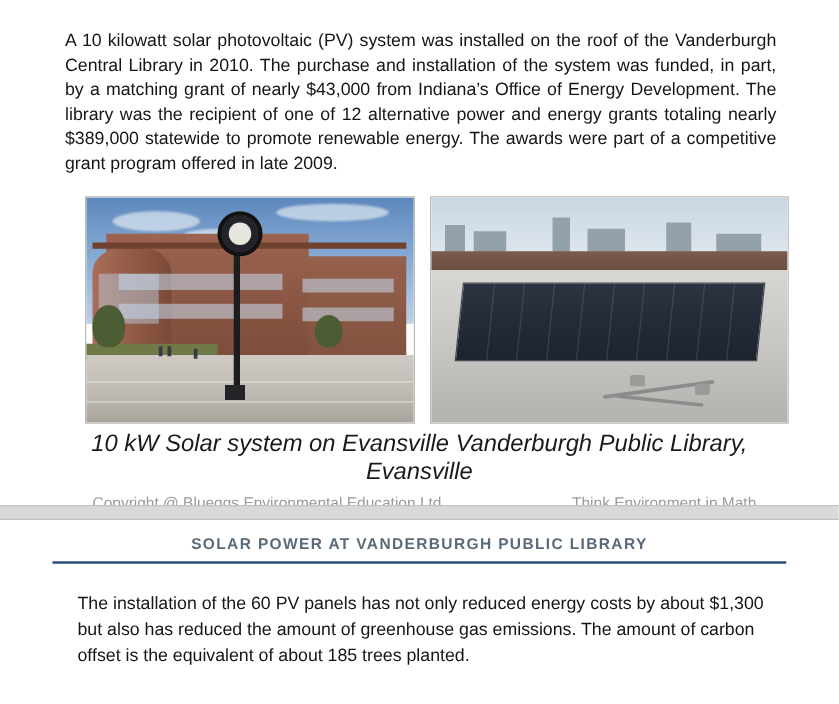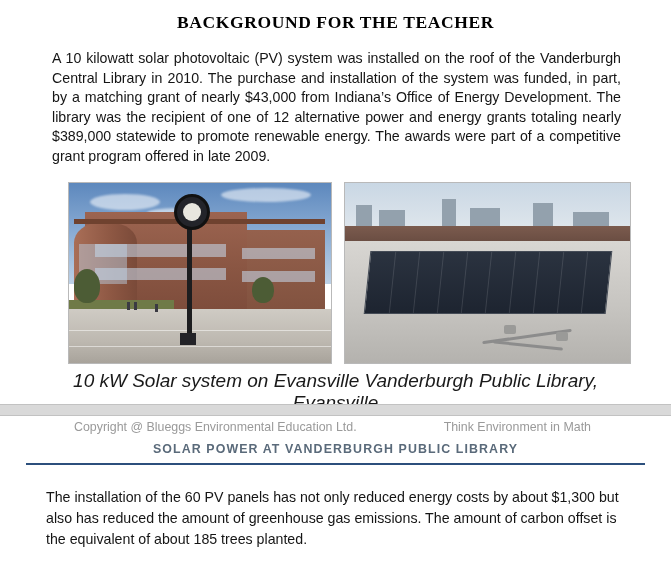--- a/index.html
+++ b/index.html
@@ -212,44 +212,44 @@
     text-align: center;
     font-style: italic;
     font-size: 19px;
     color: #1a1a1a;
     margin: 6px 0 0 0;
   }
   .footer-row {
     display: flex;
     justify-content: space-between;
     align-items: baseline;
-    margin: 6px 52px 0 46px;
+    margin: 6px 38px 0 46px;
     color: #9a9a9a;
     font-size: 12.4px;
   }
 
   
   .band {
     position: absolute;
     left: 0;
     top: 404px;
     width: 100%;
     height: 10px;
     background: #d9d9d9;
     border-top: 1px solid #c2c2c2;
     border-bottom: 1px solid #c2c2c2;
   }
 
   
   .bottom-section {
     position: absolute;
     left: 0;
-    top: 432px;
+    top: 418px;
     width: 100%;
-    padding: 0 12px;
+    padding: 0 28px;
     box-sizing: border-box;
   }
   .section-heading {
     text-align: center;
     font-size: 12.4px;
     letter-spacing: 1.1px;
     font-weight: bold;
     color: #5a6a7a;
     padding: 10px 0 7px 0;
     border-bottom: 2px solid #2c4f7c;
@@ -263,21 +263,20 @@
     text-align: left;
   }
 </style>
 </head>
 <body>
 
 <div class="page">
 
   <div class="top-section">
 
-    <h1 class="doc-title">BACKGROUND FOR THE TEACHER</h1>
 
     <div class="body-text">
       <p>A 10 kilowatt solar photovoltaic (PV) system was installed on the roof of the Vanderburgh Central Library in 2010.   The purchase and installation of the system was funded, in part, by a matching grant of nearly $43,000 from Indiana’s Office of Energy Development. The library was the recipient of one of 12 alternative power and energy grants totaling nearly $389,000 statewide to promote renewable energy. The awards were part of a competitive grant program offered in late 2009.</p>
     </div>
 
     <div class="images-row">
 
       <div class="photo photo-left">
         <div class="sky-l"></div>
         <div class="cloud" style="left:8%; top:6%; width:70px; height:16px;"></div>

